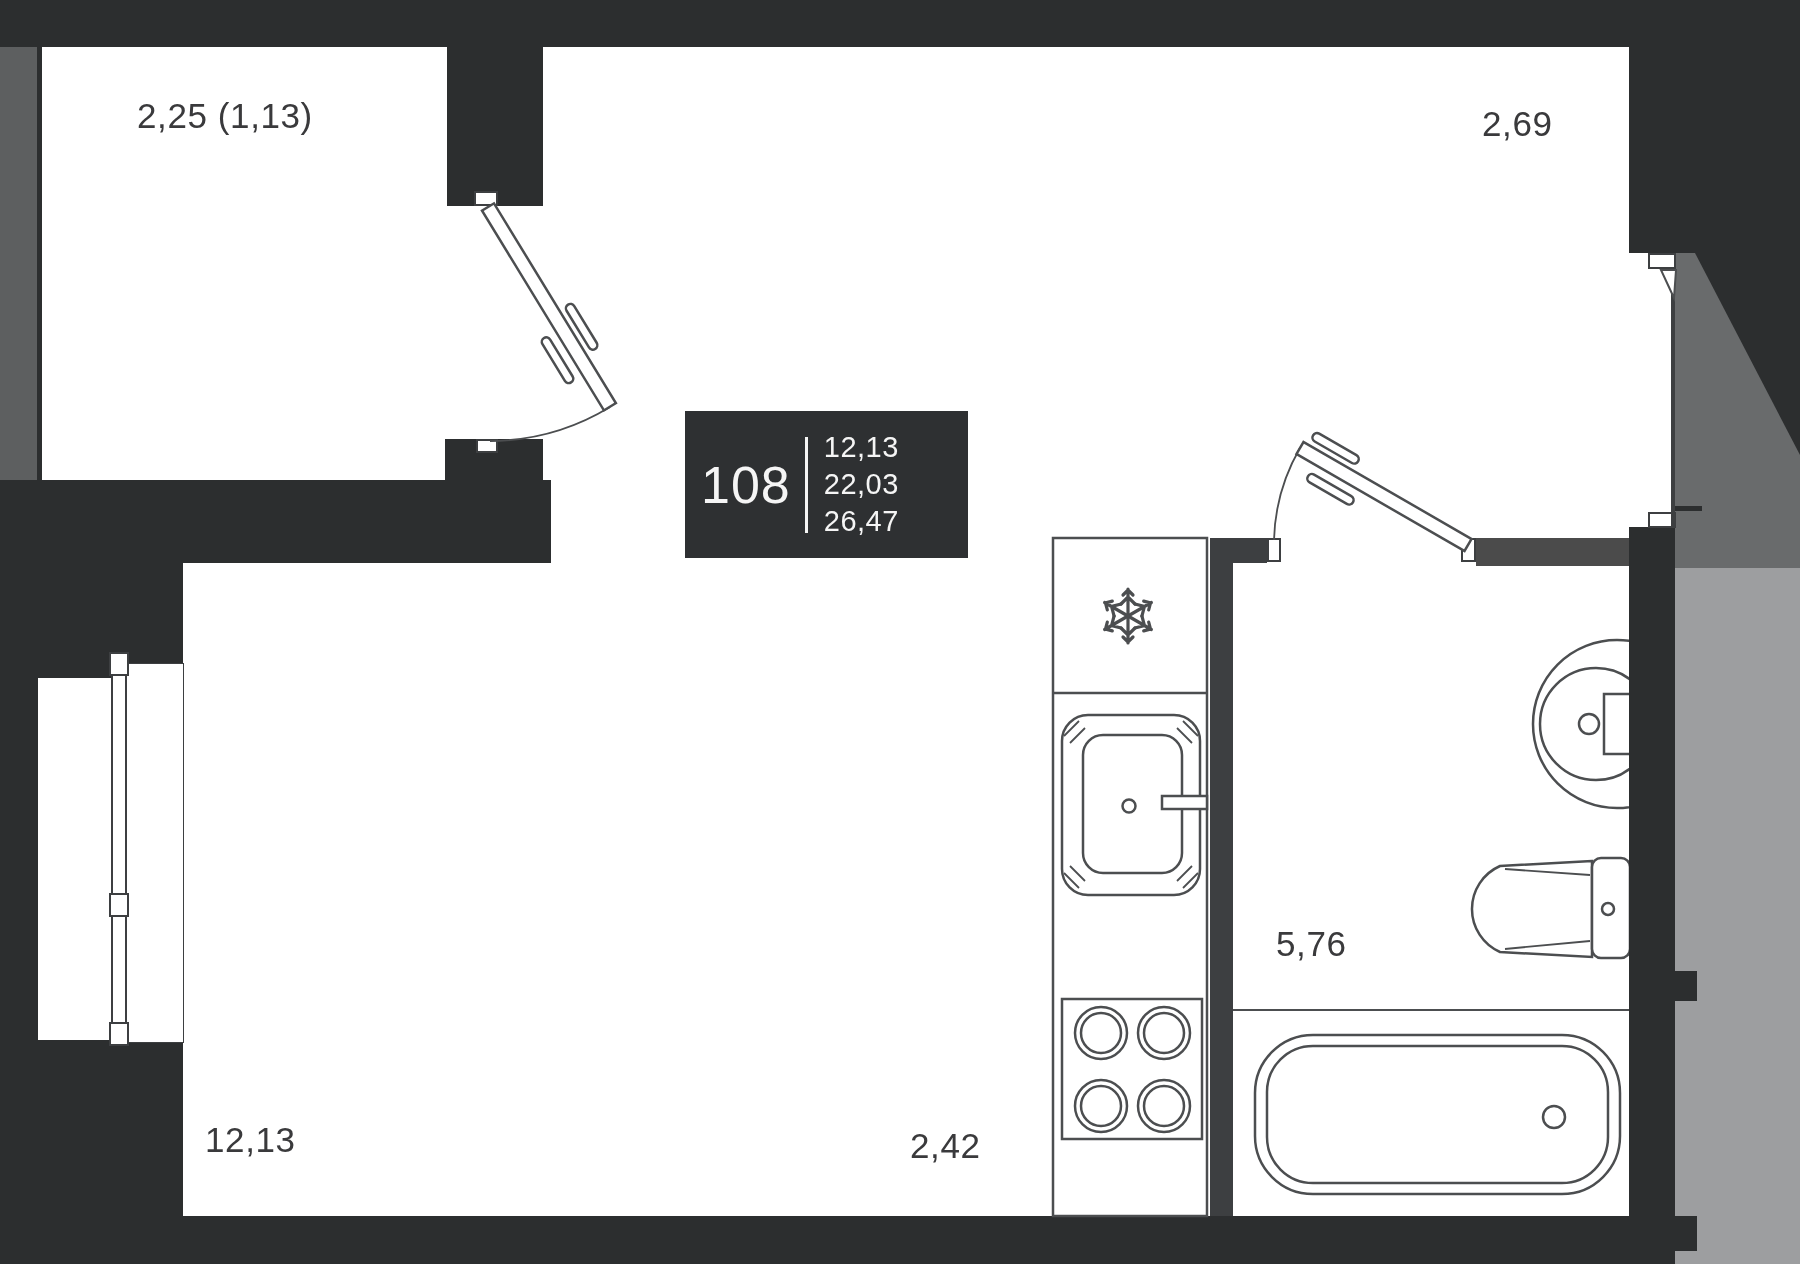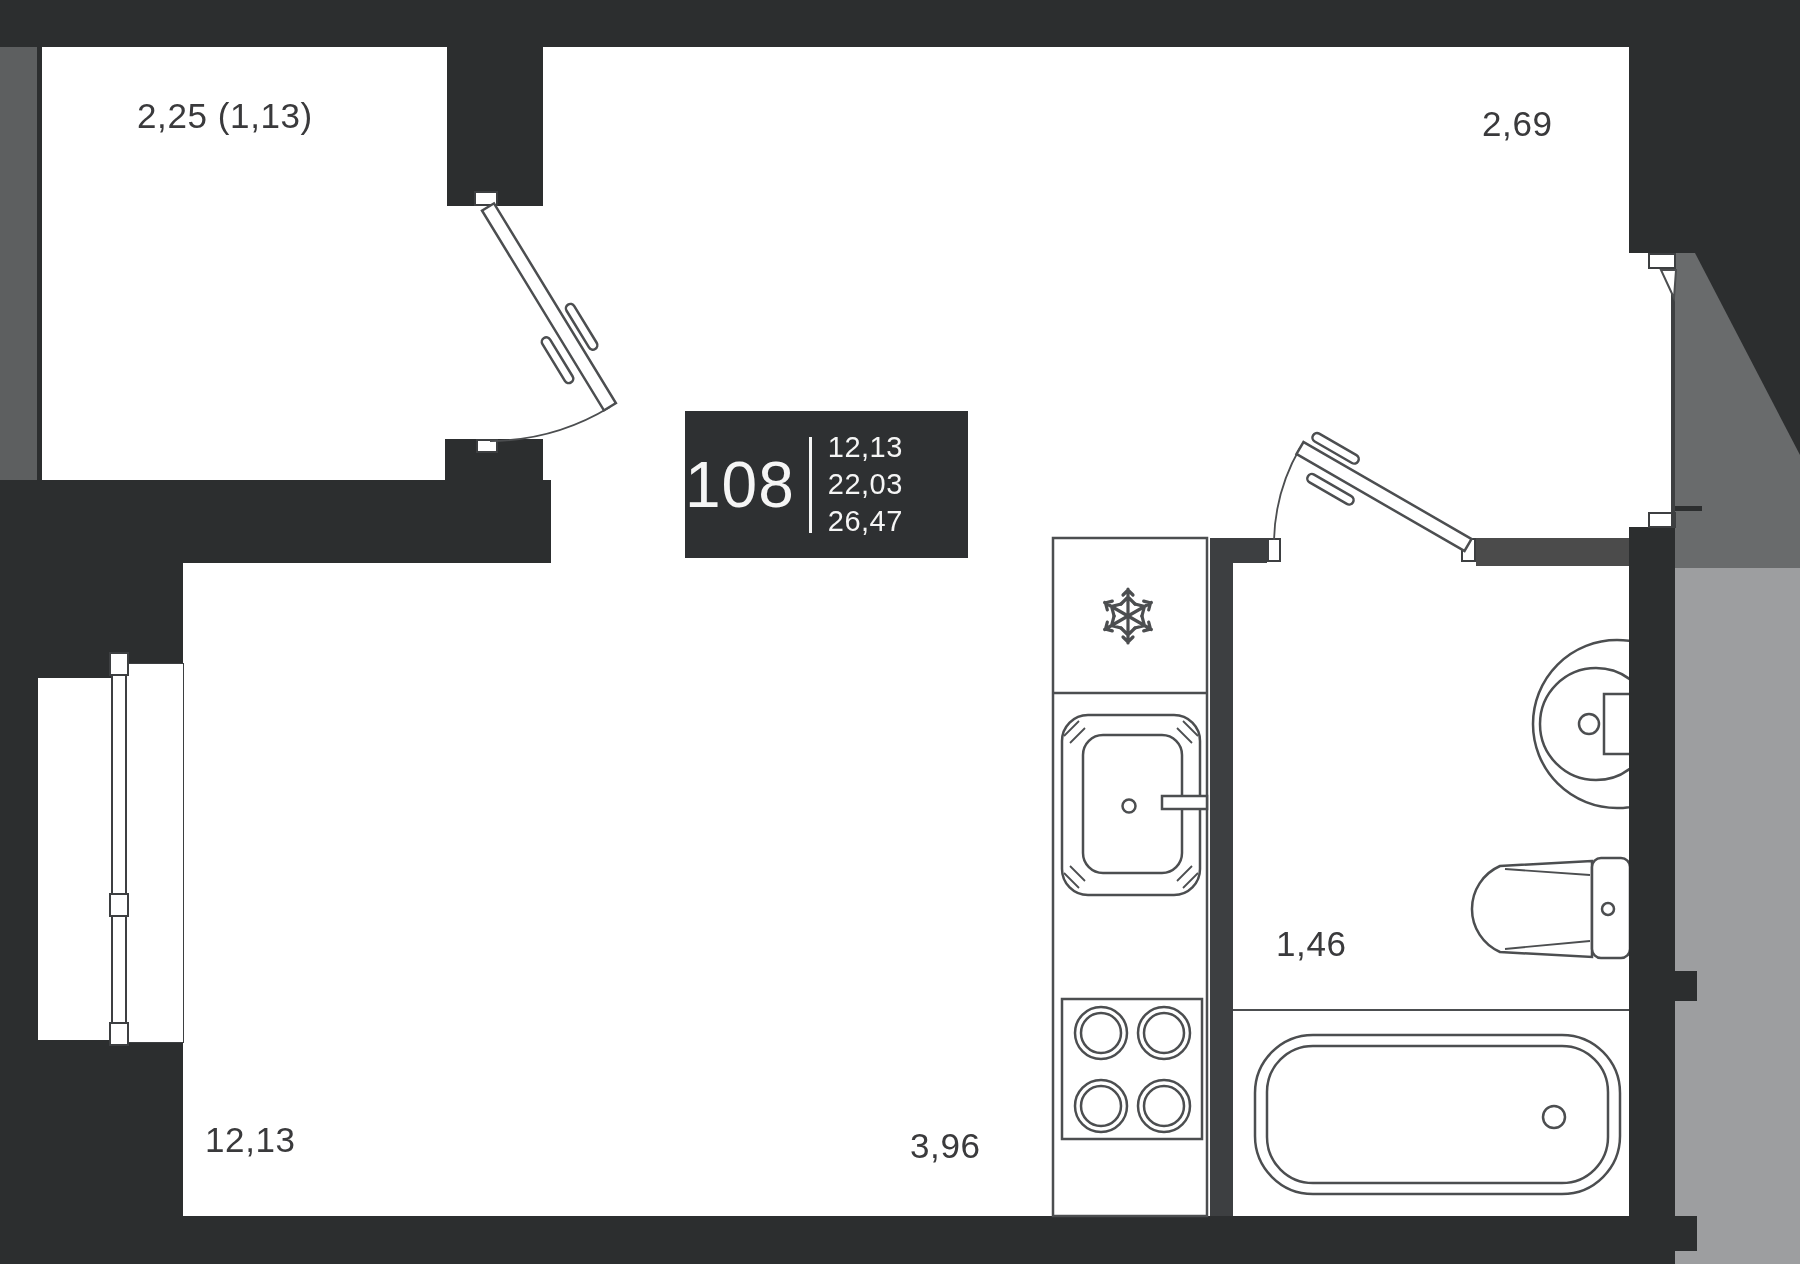--- a/index.html
+++ b/index.html
@@ -26,21 +26,21 @@
   .dim-label{position:absolute;color:var(--label_text);font-size:35px;letter-spacing:0.6px;
              white-space:nowrap;text-align:right;}
   #svg-layer{position:absolute;left:0;top:0;pointer-events:none;}
   .fx{stroke:var(--fixture_line);fill:none;stroke-width:2.5;}
   .fxfill{stroke:var(--fixture_line);fill:var(--paper);stroke-width:2.5;}
   .fxthin{stroke:var(--fixture_line);fill:none;stroke-width:1.8;}
   .flake{stroke:var(--fixture_line);fill:none;stroke-width:3.2;stroke-linecap:round;}
   
   #unit-card{position:absolute;left:685px;top:411px;width:283px;height:147px;
              background:var(--card_bg);display:flex;align-items:center;color:var(--card_text);}
-  #unit-number{font-size:64px;font-weight:500;letter-spacing:1px;line-height:1;}
+  #unit-number{font-size:52px;font-weight:500;letter-spacing:1px;margin-left:16px;line-height:1;}
   #card-divider{width:3px;height:96px;background:var(--card_text);margin:0 16px 0 14px;}
   .area-line{font-size:29px;line-height:37px;font-weight:500;letter-spacing:0.5px;}
 </style>
 </head>
 <body>
 
 <div id="plan">
 
   <div class="abs" style="left:0;top:30px;width:37px;height:450px;background:var(--exterior_gray_left);"></div>
   <div class="abs" style="left:37px;top:30px;width:5px;height:450px;background:var(--wall_dark);"></div>
@@ -188,22 +188,22 @@
         <rect class="fx" x="1255" y="1035" width="365" height="159" rx="58"></rect>
         <rect class="fx" x="1267" y="1046" width="341" height="137" rx="46"></rect>
         <circle class="fx" cx="1554" cy="1117" r="11"></circle>
       </g>
     </g>
   </svg>
 
   <div class="dim-label" style="left:137px;top:96px;">2,25 (1,13)</div>
   <div class="dim-label" style="left:1482px;top:104px;">2,69</div>
   <div class="dim-label" style="left:205px;top:1120px;">12,13</div>
-  <div class="dim-label" style="left:910px;top:1126px;">3,96</div>
-  <div class="dim-label" style="left:1276px;top:924px;">1,46</div>
+  <div class="dim-label" style="left:910px;top:1126px;">2,42</div>
+  <div class="dim-label" style="left:1276px;top:924px;">5,76</div>
 
   <div id="unit-card">
     <div id="unit-number">108</div>
     <div id="card-divider"></div>
     <div>
       <div class="area-line">12,13</div>
       <div class="area-line">22,03</div>
       <div class="area-line">26,47</div>
     </div>
   </div>

